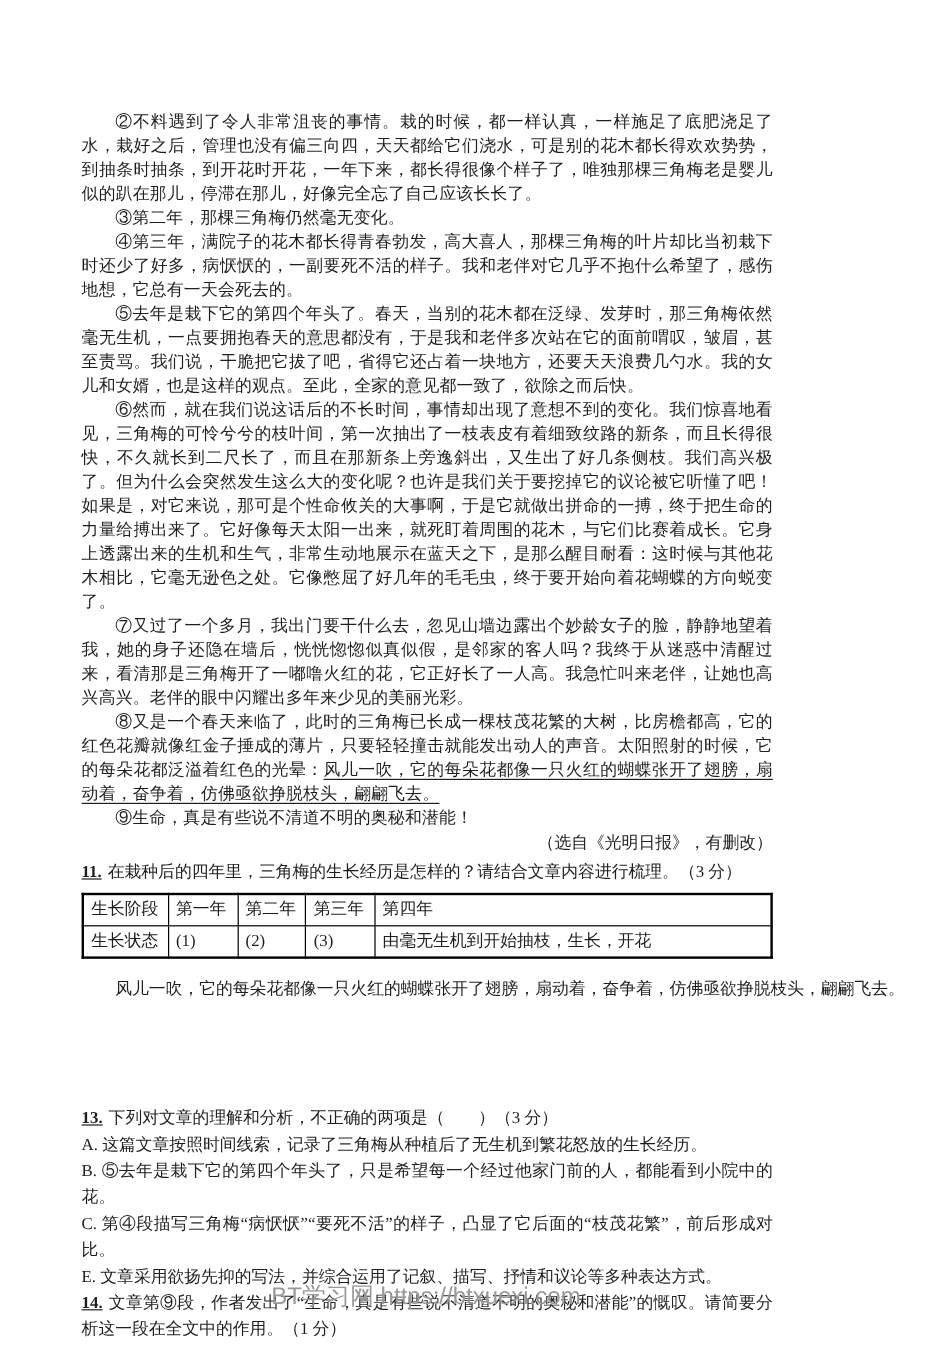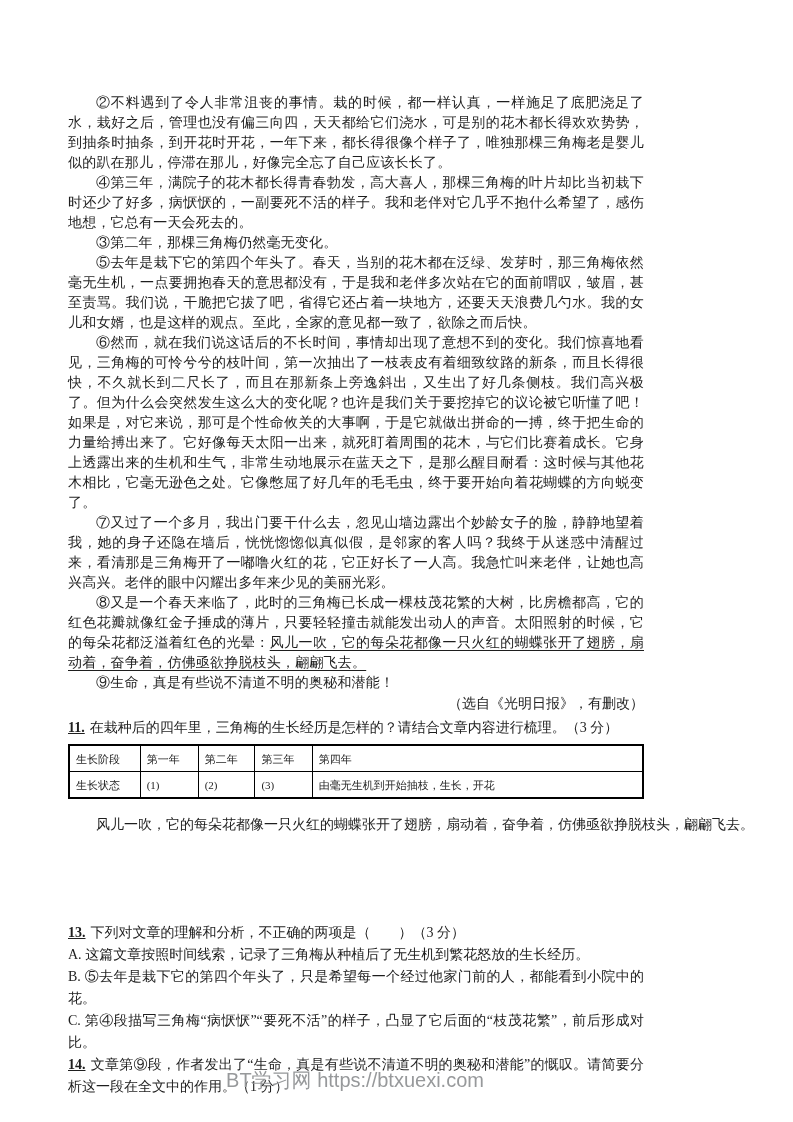--- a/index.html
+++ b/index.html
@@ -38,21 +38,21 @@
   }
   
   .qline { margin: 0; line-height: 22px; text-align: justify; }
   .qnum { font-weight: bold; margin-right: 5px; text-decoration: underline; }
   .q11-block { margin-top: 3px; }
   .growth-table {
     border-collapse: collapse;
     width: 100%;
     margin-top: 5px;
     border: 2px solid #000;
-    font-size: 11px;
+    font-size: 14px;
   }
   .growth-table td {
     border: 1px solid #000;
     padding: 2px 6px;
     height: 21px;
     line-height: 18px;
     white-space: nowrap;
     overflow: hidden;
   }
   .growth-table .c0 { width: 12.4%; }
@@ -82,22 +82,22 @@
   }
 </style>
 </head>
 <body>
 
 <div class="page">
   <div class="content">
 
     <section>
       <p class="para">②不料遇到了令人非常沮丧的事情。栽的时候，都一样认真，一样施足了底肥浇足了水，栽好之后，管理也没有偏三向四，天天都给它们浇水，可是别的花木都长得欢欢势势，到抽条时抽条，到开花时开花，一年下来，都长得很像个样子了，唯独那棵三角梅老是婴儿似的趴在那儿，停滞在那儿，好像完全忘了自己应该长长了。</p>
+      <p class="para">③第二年，那棵三角梅仍然毫无变化。</p>
       <p class="para">④第三年，满院子的花木都长得青春勃发，高大喜人，那棵三角梅的叶片却比当初栽下时还少了好多，病恹恹的，一副要死不活的样子。我和老伴对它几乎不抱什么希望了，感伤地想，它总有一天会死去的。</p>
-      <p class="para">③第二年，那棵三角梅仍然毫无变化。</p>
       <p class="para">⑤去年是栽下它的第四个年头了。春天，当别的花木都在泛绿、发芽时，那三角梅依然毫无生机，一点要拥抱春天的意思都没有，于是我和老伴多次站在它的面前喟叹，皱眉，甚至责骂。我们说，干脆把它拔了吧，省得它还占着一块地方，还要天天浪费几勺水。我的女儿和女婿，也是这样的观点。至此，全家的意见都一致了，欲除之而后快。</p>
       <p class="para">⑥然而，就在我们说这话后的不长时间，事情却出现了意想不到的变化。我们惊喜地看见，三角梅的可怜兮兮的枝叶间，第一次抽出了一枝表皮有着细致纹路的新条，而且长得很快，不久就长到二尺长了，而且在那新条上旁逸斜出，又生出了好几条侧枝。我们高兴极了。但为什么会突然发生这么大的变化呢？也许是我们关于要挖掉它的议论被它听懂了吧！如果是，对它来说，那可是个性命攸关的大事啊，于是它就做出拼命的一搏，终于把生命的力量给搏出来了。它好像每天太阳一出来，就死盯着周围的花木，与它们比赛着成长。它身上透露出来的生机和生气，非常生动地展示在蓝天之下，是那么醒目耐看：这时候与其他花木相比，它毫无逊色之处。它像憋屈了好几年的毛毛虫，终于要开始向着花蝴蝶的方向蜕变了。</p>
       <p class="para">⑦又过了一个多月，我出门要干什么去，忽见山墙边露出个妙龄女子的脸，静静地望着我，她的身子还隐在墙后，恍恍惚惚似真似假，是邻家的客人吗？我终于从迷惑中清醒过来，看清那是三角梅开了一嘟噜火红的花，它正好长了一人高。我急忙叫来老伴，让她也高兴高兴。老伴的眼中闪耀出多年来少见的美丽光彩。</p>
       <p class="para"><span>⑧又是一个春天来临了，此时的三角梅已长成一棵枝茂花繁的大树，比房檐都高，它的红色花瓣就像红金子捶成的薄片，只要轻轻撞击就能发出动人的声音。太阳照射的时候，它的每朵花都泛溢着红色的光晕：</span><span class="underlined">风儿一吹，它的每朵花都像一只火红的蝴蝶张开了翅膀，扇动着，奋争着，仿佛亟欲挣脱枝头，翩翩飞去。</span></p>
       <p class="para">⑨生命，真是有些说不清道不明的奥秘和潜能！</p>
       <p class="citation">（选自《光明日报》，有删改）</p>
     </section>
 
     <section class="q11-block">
       <p class="qline"><span class="qnum">11.</span><span>在栽种后的四年里，三角梅的生长经历是怎样的？请结合文章内容进行梳理。（3 分）</span></p>
@@ -125,20 +125,21 @@
       <p class="quote-line">风儿一吹，它的每朵花都像一只火红的蝴蝶张开了翅膀，扇动着，奋争着，仿佛亟欲挣脱枝头，翩翩飞去。</p>
     </section>
 
     <div class="answer-space"></div>
 
     <section>
       <p class="qline"><span class="qnum">13.</span><span>下列对文章的理解和分析，不正确的两项是（　　）（3 分）</span></p>
       <p class="option-line"><span>A.</span> <span>这篇文章按照时间线索，记录了三角梅从种植后了无生机到繁花怒放的生长经历。</span></p>
       <p class="option-line"><span>B.</span> <span>⑤去年是栽下它的第四个年头了，只是希望每一个经过他家门前的人，都能看到小院中的花。</span></p>
       <p class="option-line"><span>C.</span> <span>第④段描写三角梅“病恹恹”“要死不活”的样子，凸显了它后面的“枝茂花繁”，前后形成对比。</span></p>
+      <p class="option-line"><span>E.</span> <span>文章采用欲扬先抑的写法，并综合运用了记叙、描写、抒情和议论等多种表达方式。</span></p>
     </section>
 
     <section class="q14-block">
       <p class="qline"><span class="qnum">14.</span><span>文章第⑨段，作者发出了“生命，真是有些说不清道不明的奥秘和潜能”的慨叹。请简要分析这一段在全文中的作用。（1 分）</span></p>
     </section>
 
   </div>
 
   <div class="footer">
     <span>BT学习网 https://btxuexi.com</span>

